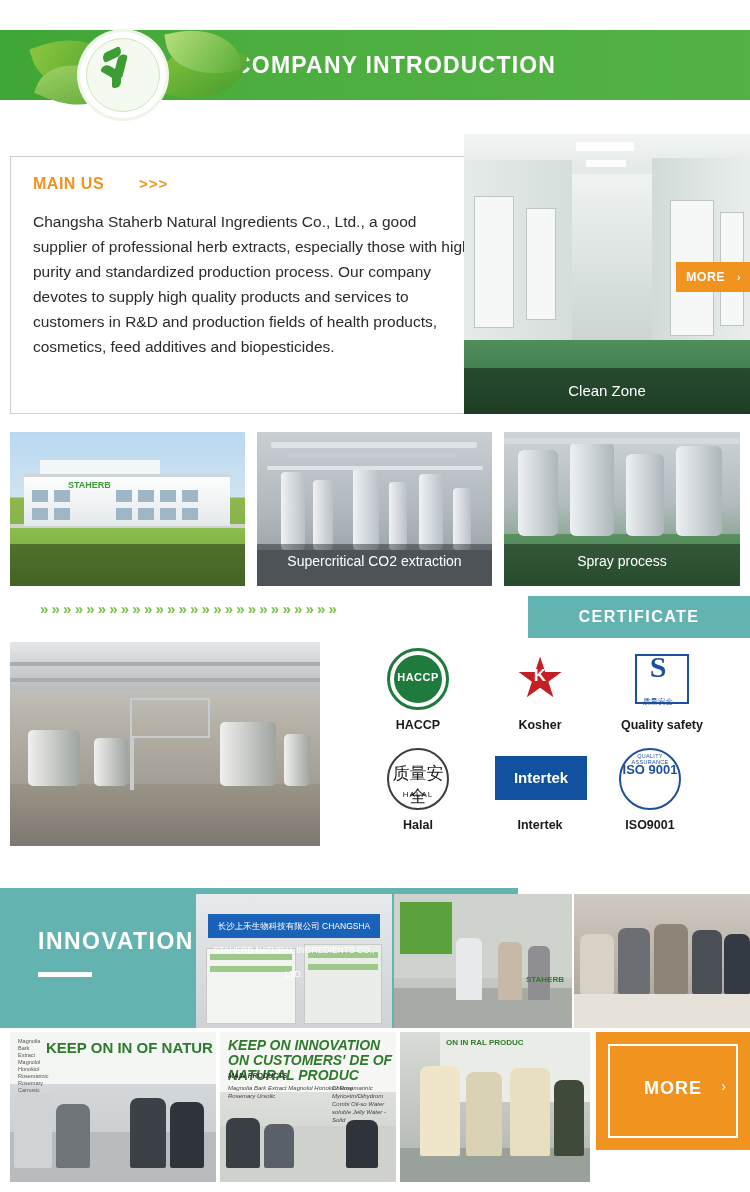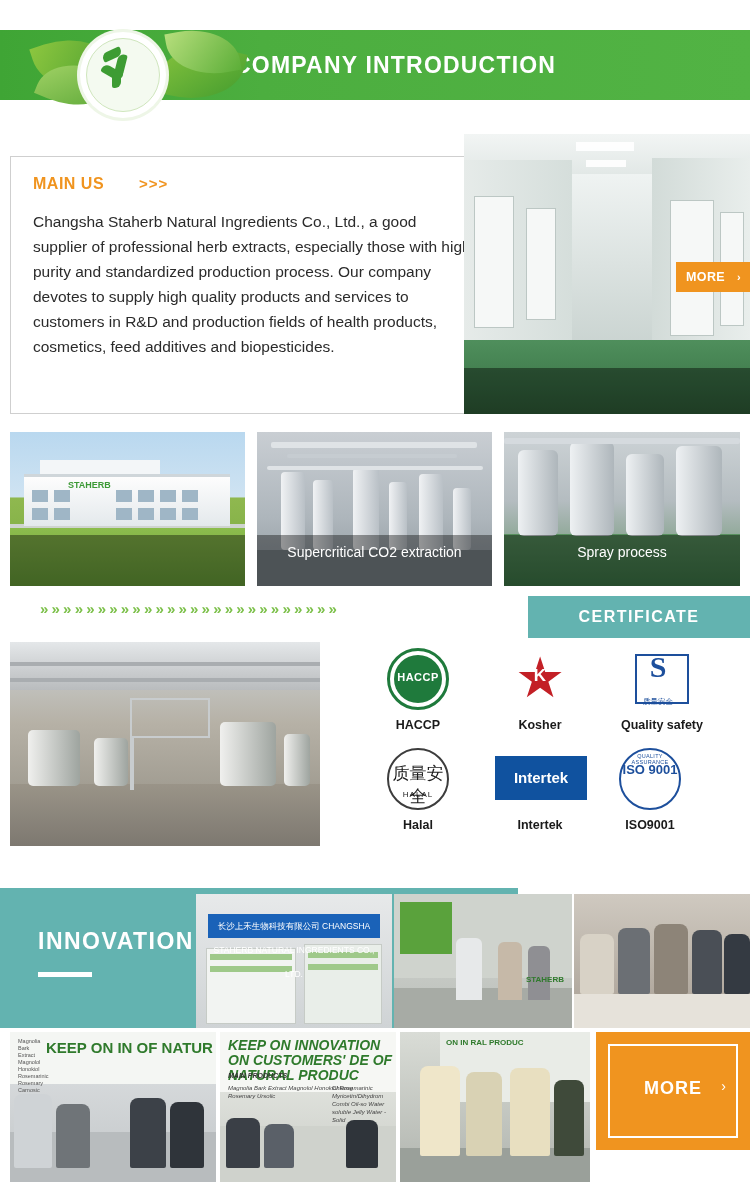--- a/index.html
+++ b/index.html
@@ -230,21 +230,21 @@
   .ph2 { left: 257px; width: 235px; background: linear-gradient(180deg,#c9ced3 0%,#aeb6bc 55%,#8f989e 100%); }
   .pipe { position:absolute; background:#dfe3e6; border-radius:2px; }
   .tank { position:absolute; background: linear-gradient(90deg,#f0f2f4,#b9c0c6); border-radius:4px; }
   .ph2-floor { position:absolute; left:0; bottom:0; width:235px; height:36px; background:#7d868c; }
 
   .ph3 { left: 504px; width: 236px; background: linear-gradient(180deg,#cdd3d6 0%,#b4bcc0 45%,#5f8f63 100%); }
   .ph3-floor { position:absolute; left:0; bottom:0; width:236px; height:52px; background: linear-gradient(180deg,#59915f,#3f7a49); }
   .sd-tank { position:absolute; background: linear-gradient(90deg,#eef1f3,#aeb6bb); border-radius: 6px; }
 
   .cap-bar {
-    position: absolute; bottom: 0; left: 0; height: 51px;
+    position: absolute; bottom: 0; left: 0; height: 42px;
     background: rgba(0,0,0,0.38);
     color: #fff; font-size: 14px;
     line-height: 34px; text-align: center;
   }
 
   
   .chev-row {
     position: absolute; left: 40px; top: 600px;
     width: 470px; height: 24px;
     color: #7cc04a;
@@ -475,20 +475,21 @@
     <div class="cp-hall"></div>
     <div class="cp-wallL"></div>
     <div class="cp-wallR"></div>
     <div class="cp-door cp-d1"></div>
     <div class="cp-door cp-d2"></div>
     <div class="cp-door cp-d3"></div>
     <div class="cp-door cp-d4"></div>
     <div class="cp-floor"></div>
   </div>
   <div class="clean-caption-bar"></div>
+  <div class="clean-caption">Clean Zone</div>
 
   <div class="more-btn-1">
     <span class="lbl">MORE</span>
     <span class="arw">›</span>
   </div>
 
   <div class="row3">
 
     <div class="ph ph1">
       <div class="f-road"></div>

